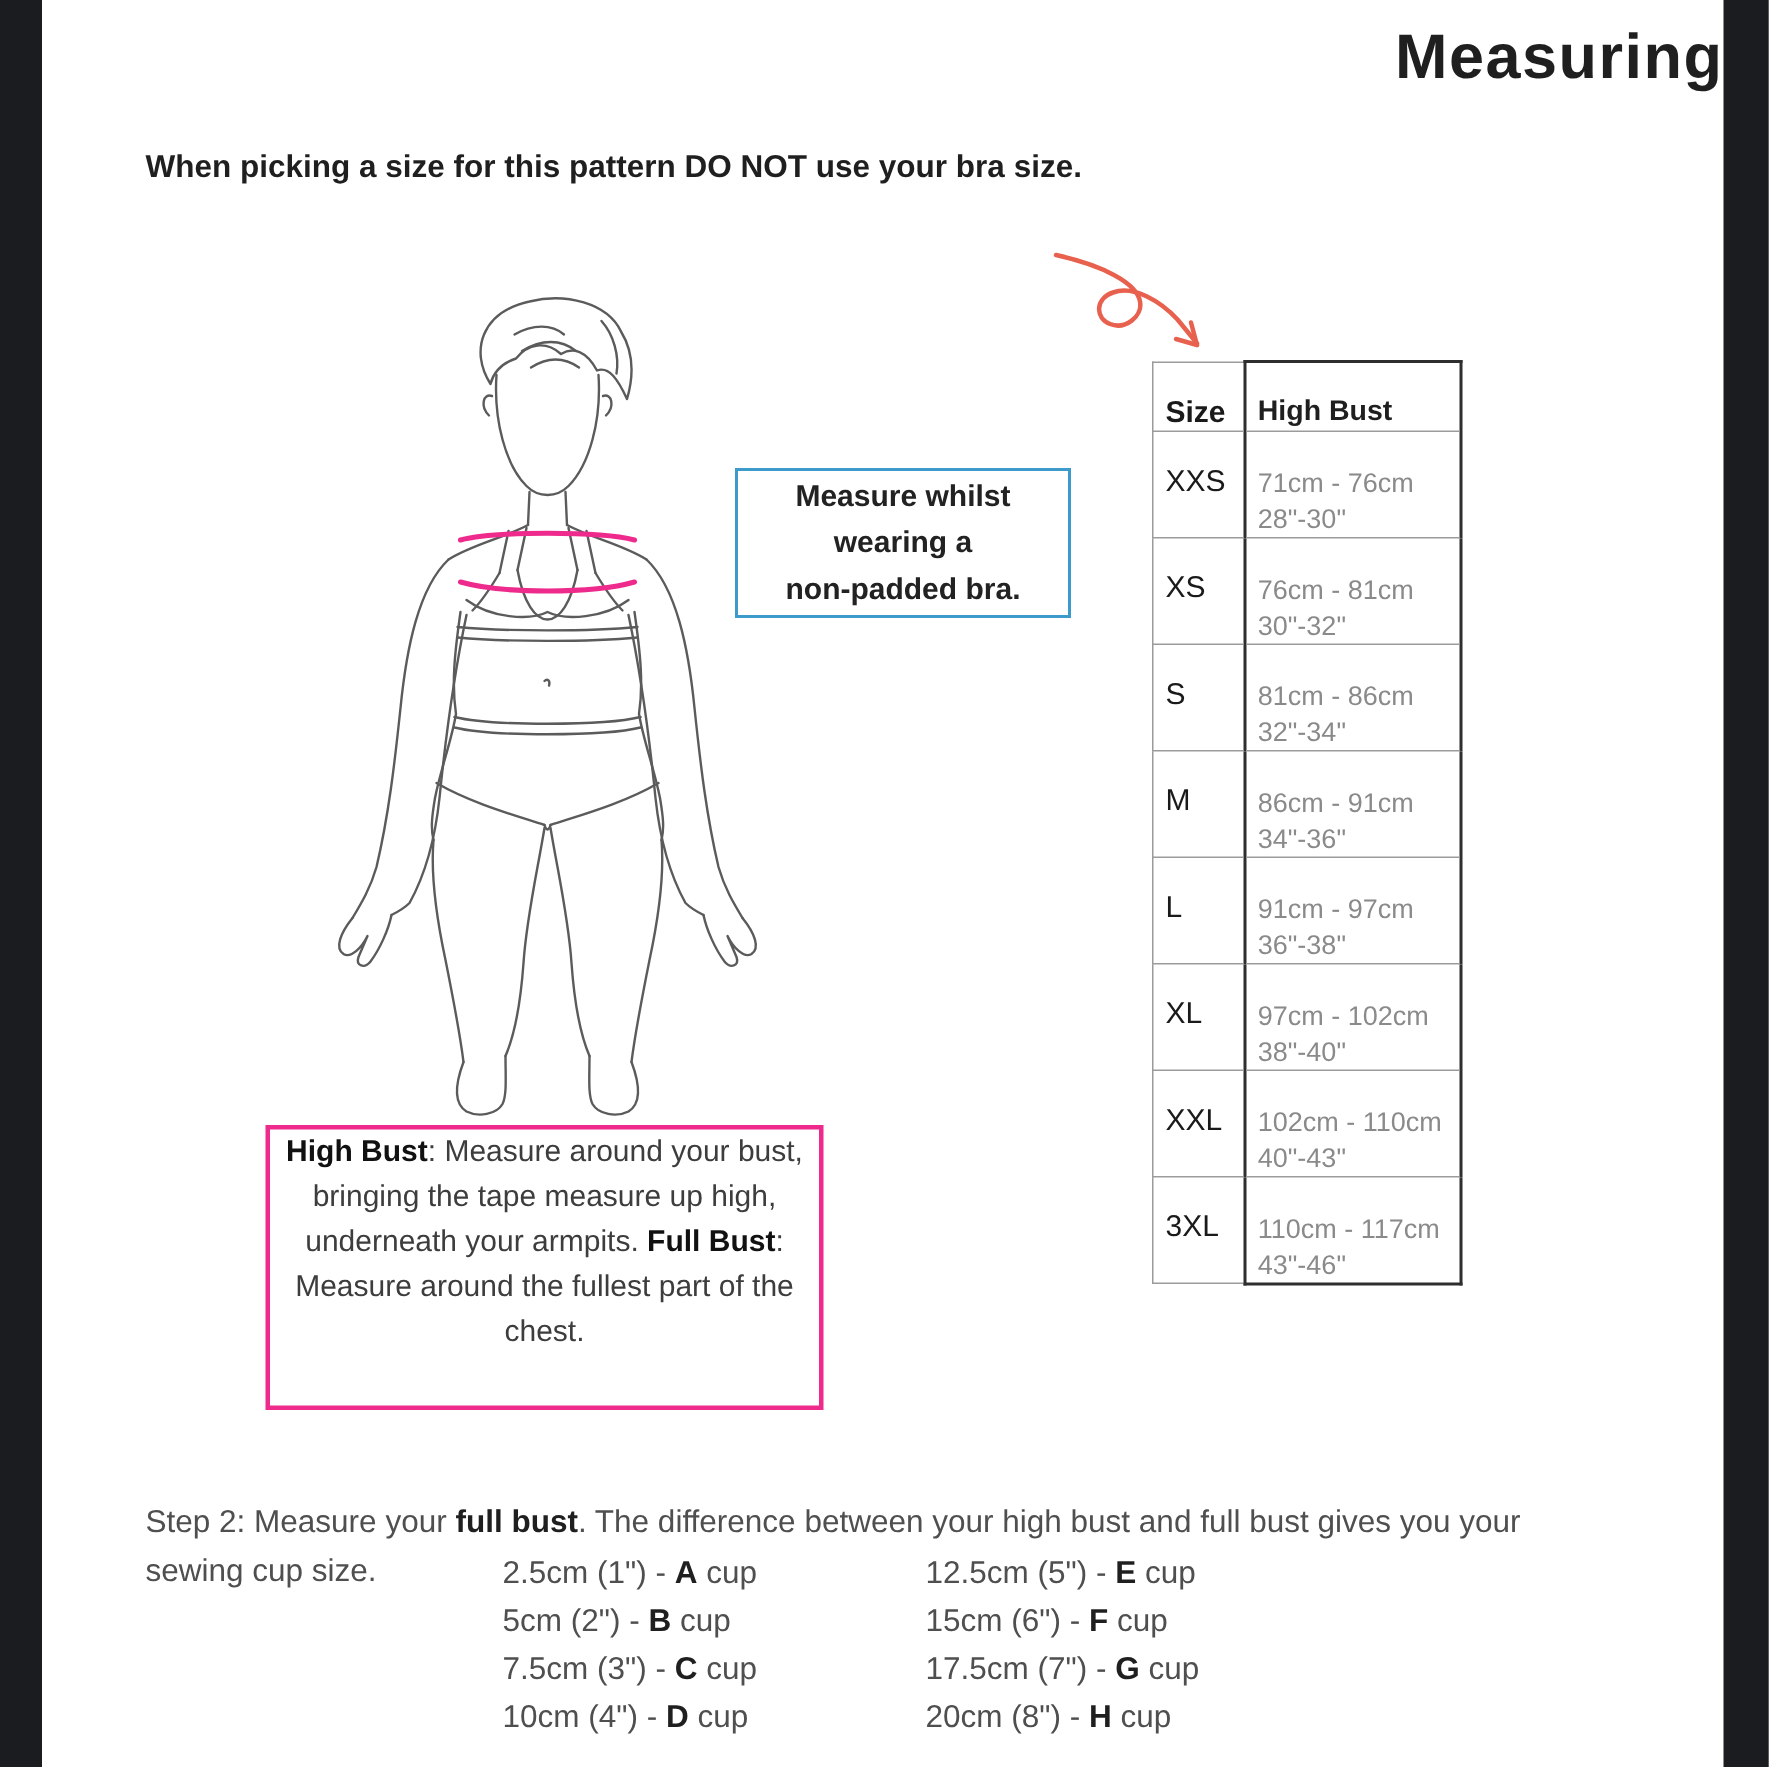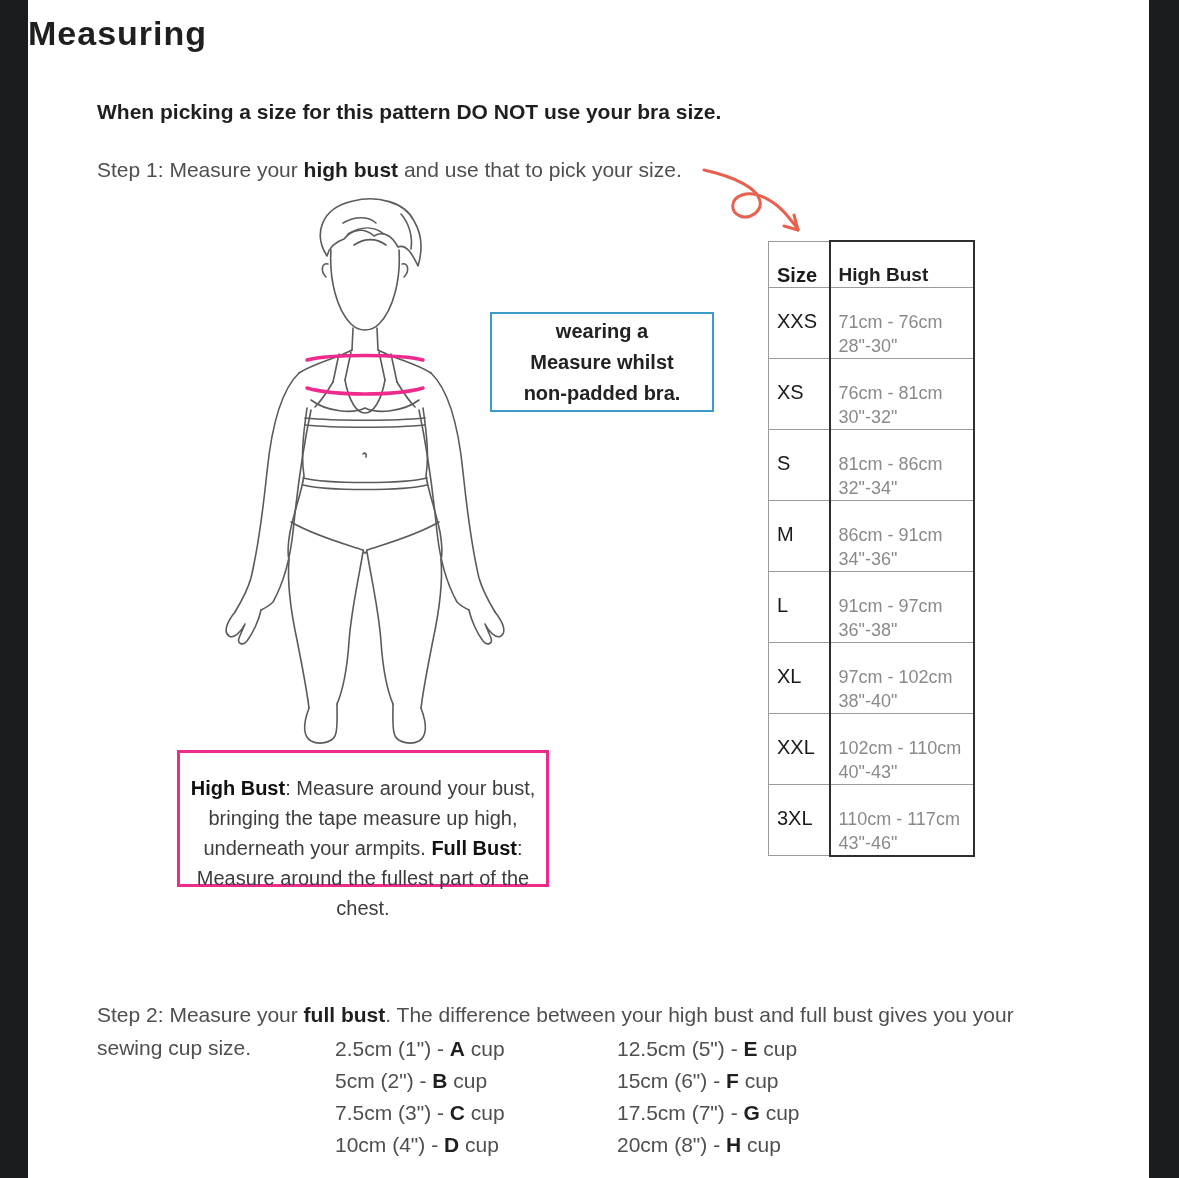--- a/index.html
+++ b/index.html
@@ -4,22 +4,22 @@
 <style>
   :root{
     --pink:#ee2a8d; --blue:#3d9bcb; --orange:#e8614e; --frame:#1b1c1f;
     --ink:#1f1f1f; --body:#4f4f4f; --muted:#8a8a8a; --line:#5b5b5b;
   }
   *{margin:0;padding:0;box-sizing:border-box;}
   body{font-family:"Liberation Sans",sans-serif;background:#444;}
   .screen{position:relative;width:1179px;height:1178px;background:var(--frame);overflow:hidden;}
   .page{position:absolute;left:28px;top:0;width:1121px;height:1178px;background:#ffffff;}
 
-  .title{position:absolute;left:0;top:14px;width:100%;text-align:left;
-         font-size:34px;font-weight:bold;letter-spacing:1px;color:var(--ink);}
+  .title{position:absolute;left:0;top:14px;width:100%;text-align:right;
+         font-size:42px;font-weight:bold;letter-spacing:1px;color:var(--ink);}
   .intro{position:absolute;left:69px;top:100px;font-size:21px;font-weight:bold;color:var(--ink);}
   .step-line{position:absolute;left:69px;font-size:21px;color:var(--body);}
   .step-line b{color:var(--ink);}
   .step1{top:158px;}
   .step2{top:998px;width:975px;line-height:33px;}
 
   .figure-svg{position:absolute;left:187px;top:192px;width:300px;height:560px;}
   .figure-svg path, .figure-svg line{fill:none;stroke:var(--line);stroke-width:1.6;
       stroke-linecap:round;stroke-linejoin:round;}
   .figure-svg .bust-line{stroke:var(--pink);stroke-width:3.4;}
@@ -36,41 +36,40 @@
       padding:22px 6px 0 8px;}
   .size-table th{height:38px;font-size:19px;color:var(--ink);font-weight:bold;}
   .size-table td{height:60px;}
   .size-table .col-size{width:61px;font-size:20px;color:#1a1a1a;}
   .size-table .col-hb{width:144px;}
   .size-table td.col-hb{font-size:18px;line-height:24px;color:var(--muted);}
   .size-table th.col-hb, .size-table td.col-hb{border-left:2px solid #2e2e2e;border-right:2px solid #2e2e2e;}
   .size-table thead th.col-hb{border-top:2px solid #2e2e2e;}
   .size-table tbody tr:last-child td.col-hb{border-bottom:2px solid #2e2e2e;}
 
-  .note-pink{position:absolute;left:149px;top:750px;width:372px;height:137px;
-      border:3px solid var(--pink);padding:20px 10px;text-align:center;
+  .note-pink{position:absolute;left:149px;top:750px;width:372px;height:190px;
+      border:3px solid var(--pink);padding:0 10px;text-align:center;
       font-size:20px;line-height:30px;color:#3d3d3d;}
   .note-pink b{color:#111;}
 
   .cup-list{position:absolute;top:1033px;font-size:21px;color:var(--body);line-height:32px;}
   .cup-list b{color:var(--ink);}
   .cup-left{left:307px;}
   .cup-right{left:589px;}
 </style>
 </head>
 <body>
 
 <div class="screen">
   <div class="page">
 
     <div class="title">Measuring</div>
 
     <div class="intro">When picking a size for this pattern DO NOT use your bra size.</div>
 
-    <div class="step-line step1"><span>Step 1: Measure your </span><b>high bust</b><span> and use that to pick your size.</span></div>
 
     <svg class="figure-svg" viewBox="0 0 300 560" aria-hidden="true">
 
       <path d="M 112,64 C 98,42 106,16 138,9 C 162,3 190,10 199,29 C 207,42 208,57 203,74 C 197,61 191,52 183,55 C 176,42 167,39 159,44 C 149,35 137,37 129,47 C 120,50 114,56 112,64 Z"></path>
       <path d="M 128,31 C 140,24 153,24 161,31"></path>
       <path d="M 133,42 C 146,34 159,34 169,42"></path>
       <path d="M 139,53 C 150,46 161,46 171,53"></path>
       <path d="M 186,22 C 194,31 198,45 196,57"></path>
 
       <path d="M 116,58 C 114,88 122,118 136,132 C 144,140 156,140 164,132 C 178,118 186,88 184,58"></path>
@@ -120,22 +119,22 @@
       <path d="M 74,368 C 72,392 76,420 82,448 C 88,478 92,500 94,516"></path>
       <path d="M 148,360 C 143,390 136,420 134,450 C 132,478 128,498 122,512"></path>
       <path d="M 226,368 C 228,392 224,420 218,448 C 212,478 208,500 206,516"></path>
       <path d="M 152,360 C 157,390 164,420 166,450 C 168,478 172,498 178,512"></path>
 
       <path d="M 94,516 C 88,532 88,544 96,549 C 104,553 116,551 120,544 C 123,538 122,526 122,512"></path>
       <path d="M 206,516 C 212,532 212,544 204,549 C 196,553 184,551 180,544 C 177,538 178,526 178,512"></path>
     </svg>
 
     <div class="note-blue">
+      <div>Measure whilst</div>
       <div>wearing a</div>
-      <div>Measure whilst</div>
       <div>non-padded bra.</div>
     </div>
 
     <svg class="arrow-svg" viewBox="0 0 118 78" aria-hidden="true">
       <path d="M 4,7 C 36,14 58,26 60,38 C 62,48 50,57 40,53 C 30,49 30,36 42,32 C 56,27 74,38 85,50 C 90,56 94,61 98,66"></path>
       <path d="M 98,67 L 84,63"></path>
       <path d="M 98,67 L 94,52"></path>
     </svg>
 
     <table class="size-table">

